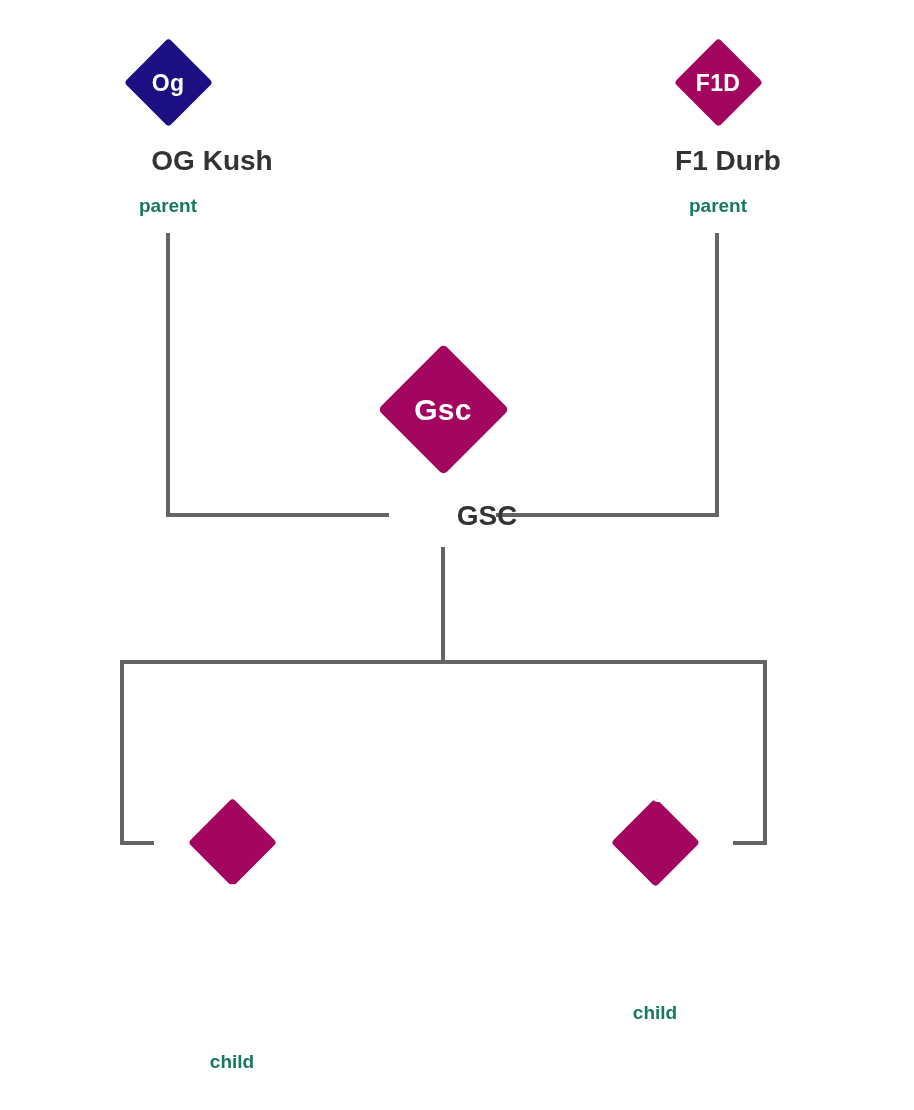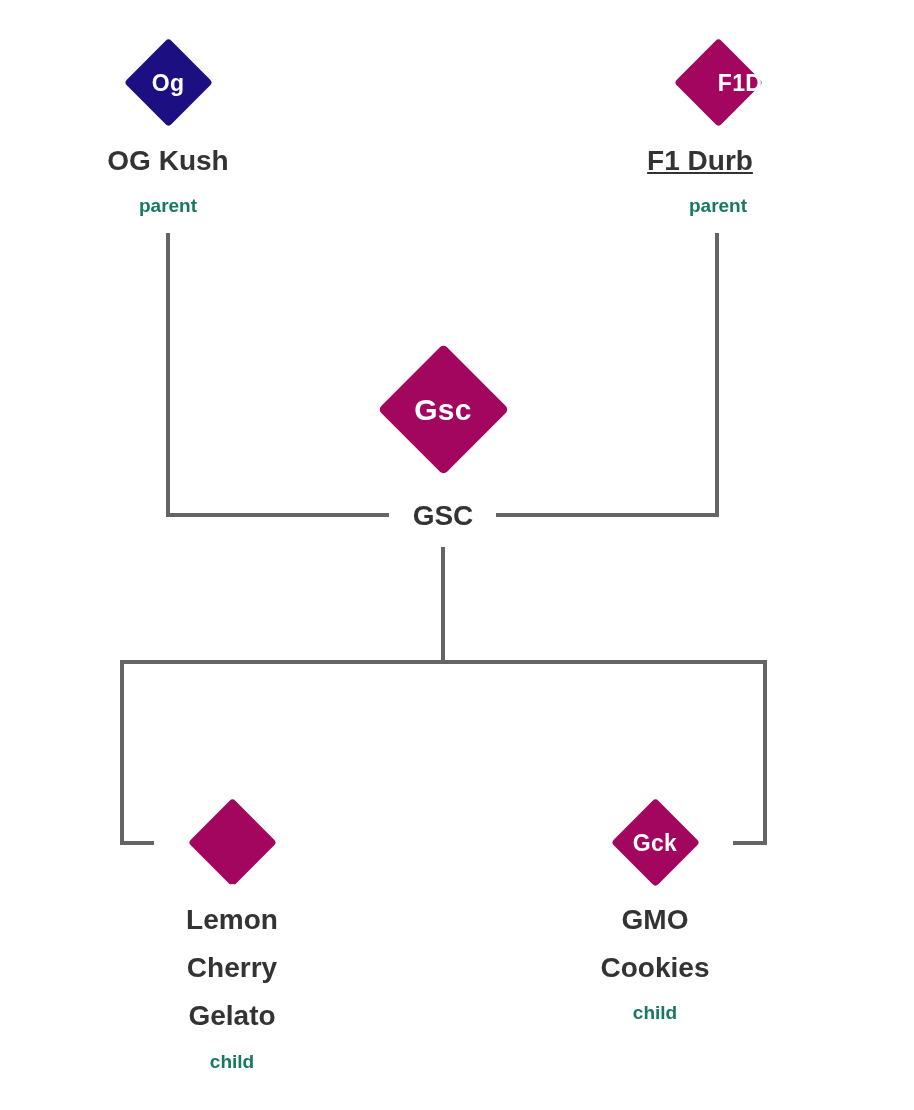--- a/index.html
+++ b/index.html
@@ -43,20 +43,21 @@
   .name {
     position: absolute;
     transform: translateX(-50%);
     color: var(--name-text, #333);
     font-weight: 700;
     font-size: 28px;
     line-height: 1;
     white-space: nowrap;
     text-align: center;
     cursor: pointer;
+    margin-left: 44px;
   }
   .name.wrap {
     white-space: normal;
     width: 140px;
     line-height: 48px;
   }
 
   .role {
     position: absolute;
     transform: translateX(-50%);
@@ -84,31 +85,29 @@
   <div class="line v" style="left:763px; top:660px; height:185px;"></div>
   <div class="line h" style="left:120px; top:841px; width:34px;"></div>
   <div class="line h" style="left:733px; top:841px; width:34px;"></div>
 
   <div class="diamond small navy" style="left:137px; top:51px;"></div>
   <span class="abbr" style="left:168px; top:83px;">Og</span>
   <div class="name" style="left:168px; top:147px;">OG Kush</div>
   <div class="role" style="left:168px; top:196px;">parent</div>
 
   <div class="diamond small magenta" style="left:687px; top:51px;"></div>
-  <span class="abbr" style="left:718px; top:83px;margin-left:22px;">F1D</span>
-  <div class="name" style="left:700px; top:147px;text-decoration:underline;">F1 Durb</div>
+  <span class="abbr" style="left:718px; top:83px;">F1D</span>
+  <div class="name" style="left:684px; top:147px;">F1 Durb</div>
   <div class="role" style="left:718px; top:196px;">parent</div>
 
   <div class="diamond big magenta" style="left:397px; top:363px;"></div>
   <span class="abbr big" style="left:443px; top:410px;">Gsc</span>
   <div class="name" style="left:443px; top:502px;">GSC</div>
 
   <div class="diamond small magenta" style="left:201px; top:811px;"></div>
   <span class="abbr" style="left:232px; top:889px;">Lcg</span>
-  <div class="name wrap" style="left:232px; top:896px;">Lemon Cherry Gelato</div>
   <div class="role" style="left:232px; top:1052px;">child</div>
 
   <div class="diamond small magenta" style="left:624px; top:811px;"></div>
-  <span class="abbr" style="left:655px; top:843px;">Gck</span>
-  <div class="name wrap" style="left:655px; top:896px;">GMO Cookies</div>
+  <span class="abbr" style="left:655px; top:794px;">Gck</span>
   <div class="role" style="left:655px; top:1003px;">child</div>
 
 </div>
 
 </body></html>

